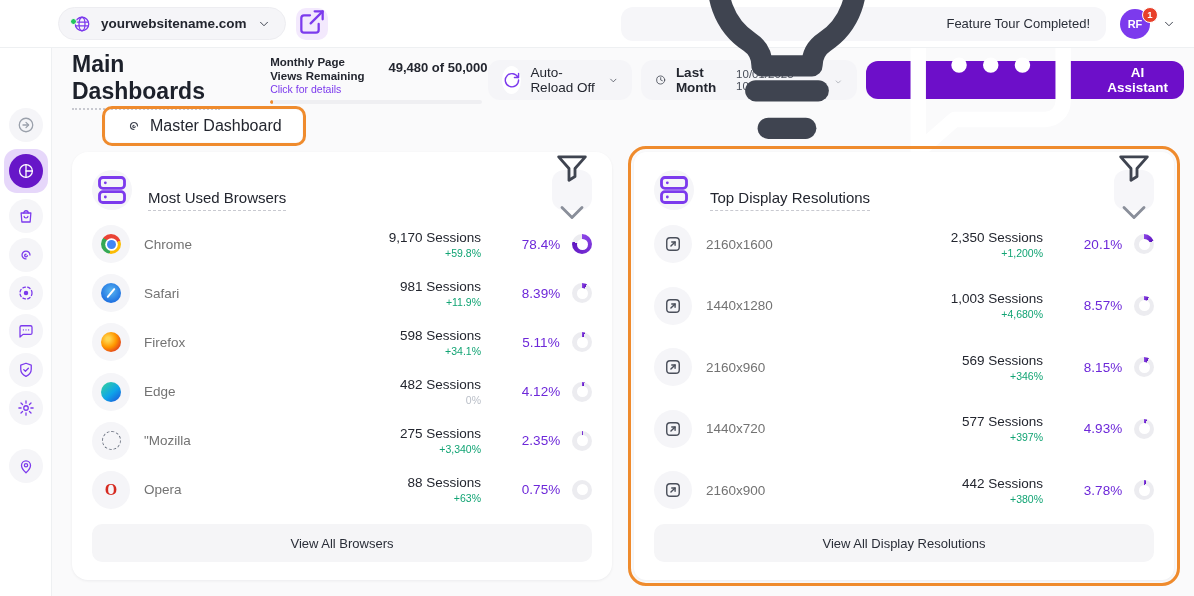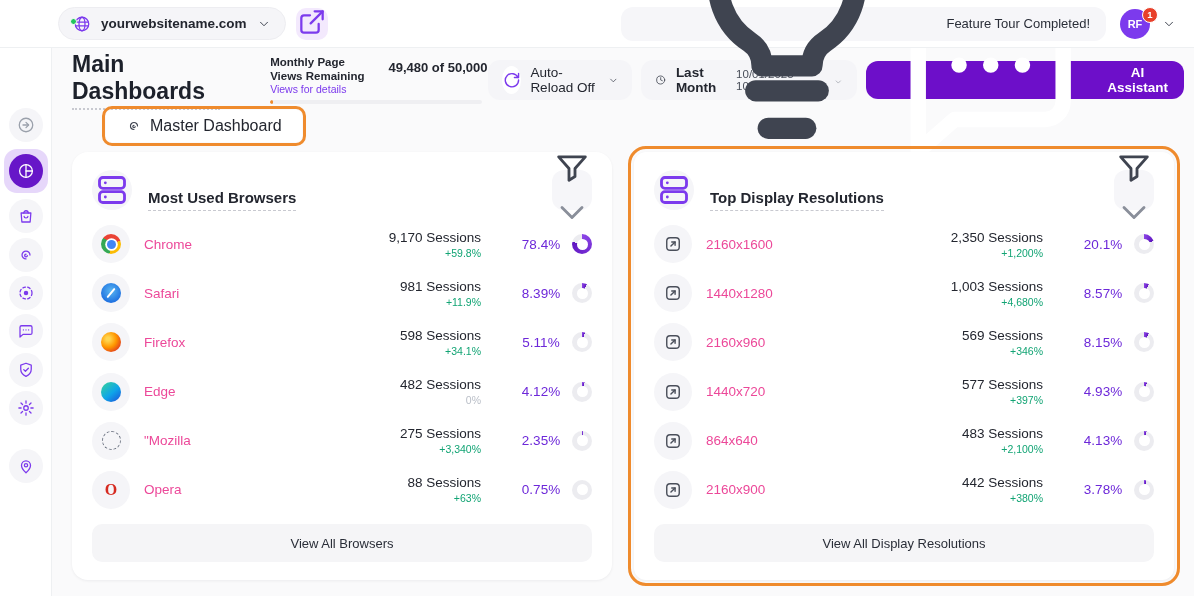--- a/index.html
+++ b/index.html
@@ -63,29 +63,29 @@
   .tab.active { background:#fff; }
   .tab.annotated { outline:3px solid #ef8b2d; outline-offset:1px; }
 
   
   .cards { position:absolute; top:152px; left:72px; display:flex; gap:22px; }
   .card { width:540px; height:428px; background:#fff; border-radius:16px; box-shadow:0 1px 3px rgba(16,24,40,.06); padding:16px 20px 18px 20px; display:flex; flex-direction:column; }
   .card.annotated { outline:3px solid #ef8b2d; outline-offset:3px; border-radius:12px; }
   .card-head { display:flex; align-items:center; height:44px; }
   .head-ic { width:40px; height:40px; border-radius:50%; background:#f5f5f8; color:#7c3aed; display:flex; align-items:center; justify-content:center; margin-right:16px; }
   .head-ic svg { width:18px; height:18px; }
-  .card-title { font-size:15px; font-weight:700; color:#23262f; border-bottom:1.5px dashed #c8c9d0; padding-bottom:4px;margin-top:20px; }
+  .card-title { font-size:15px; font-weight:400; color:#23262f; border-bottom:1.5px dashed #c8c9d0; padding-bottom:4px;margin-top:20px; }
   .filter-btn { margin-left:auto; width:40px; height:40px; border-radius:12px; background:#f6f6f9; border:none; display:flex; flex-direction:column; align-items:center; justify-content:center; color:#3f4450; cursor:pointer; gap:1px; }
   .filter-btn svg { width:14px; height:14px; }
   .filter-btn .f-chev svg { width:10px; height:10px; color:#8a8f9a; }
   .rows { flex:1; display:flex; flex-direction:column; justify-content:space-between; padding:10px 0 12px 0; }
   .row { display:flex; align-items:center; height:44px; }
   .row-ic { width:38px; height:38px; border-radius:50%; background:#f5f5f8; display:flex; align-items:center; justify-content:center; margin-right:14px; flex:0 0 auto; color:#4a4f5a; }
   .row-ic svg { width:18px; height:18px; }
-  .row-name { width:160px; font-size:13.5px; color:#ec4899; }
+  .row-name { width:160px; font-size:13.5px; color:#737373; }
   .row-mid { flex:1; display:flex; flex-direction:column; align-items:flex-end; padding-right:38px; }
   .sess { font-size:13.5px; color:#23262f; }
   .delta { font-size:10.5px; margin-top:2px; }
   .delta.pos { color:#12a474; }
   .delta.neu { color:#b9bec7; }
   .row-right { display:flex; align-items:center; gap:9px; }
   .pct { font-size:13.5px; color:#6d28d9; min-width:44px; text-align:center; }
   .donut { width:20px; height:20px; border-radius:50%; background:conic-gradient(#8b45e6 0, #5f16c0 calc(var(--p)*1%), #ececf0 0); position:relative; }
   .donut::after { content:""; position:absolute; inset:4.5px; background:#fff; border-radius:50%; }
   .card-footer-btn { height:38px; border:none; border-radius:10px; background:#f5f5f7; color:#2a2e38; font-size:13px; font-family:inherit; cursor:pointer; }
@@ -224,21 +224,21 @@
         </span>
       </div>
     </nav>
 
   <div class="page-head">
     <h1 class="page-title">Main Dashboards</h1>
     <div class="quota">
       <div class="quota-top">
         <span>
           <div class="quota-label">Monthly Page Views Remaining</div>
-          <div class="quota-link">Views for details</div>
+          <div class="quota-link">Click for details</div>
         </span>
         <span class="quota-value">49,480 of 50,000</span>
       </div>
       <div class="quota-bar">
           <div class="quota-fill" id="quota-fill" style="width: 1.5%;"></div>
         </div>
     </div>
     <div class="head-controls">
       <div class="ctrl-pill">
         <span class="reload-circ">
@@ -510,40 +510,20 @@
           <div class="row">
             <span class="row-ic">
               <span style="width:20px;height:20px;display:flex;align-items:center;justify-content:center">
                 <svg viewBox="0 0 24 24" fill="none" stroke="currentColor" stroke-width="1.7" stroke-linecap="round" stroke-linejoin="round" style="width:100%;height:100%">
                   <rect x="4.5" y="4.5" width="15" height="15" rx="4"></rect>
                   <path d="M9.5 14.5l5-5"></path>
                   <polyline points="10.5 9.5 14.5 9.5 14.5 13.5"></polyline>
                 </svg>
               </span>
             </span>
-            <span class="row-name">864x640</span>
-            <span class="row-mid">
-              <span class="sess">483 Sessions</span>
-              <span class="delta pos">+2,100%</span>
-            </span>
-            <span class="row-right">
-              <span class="pct">4.13%</span>
-              <span class="donut" style="--p:4.13"></span>
-            </span>
-          </div>
-          <div class="row">
-            <span class="row-ic">
-              <span style="width:20px;height:20px;display:flex;align-items:center;justify-content:center">
-                <svg viewBox="0 0 24 24" fill="none" stroke="currentColor" stroke-width="1.7" stroke-linecap="round" stroke-linejoin="round" style="width:100%;height:100%">
-                  <rect x="4.5" y="4.5" width="15" height="15" rx="4"></rect>
-                  <path d="M9.5 14.5l5-5"></path>
-                  <polyline points="10.5 9.5 14.5 9.5 14.5 13.5"></polyline>
-                </svg>
-              </span>
-            </span>
             <span class="row-name">2160x900</span>
             <span class="row-mid">
               <span class="sess">442 Sessions</span>
               <span class="delta pos">+380%</span>
             </span>
             <span class="row-right">
               <span class="pct">3.78%</span>
               <span class="donut" style="--p:3.78"></span>
             </span>
           </div>

